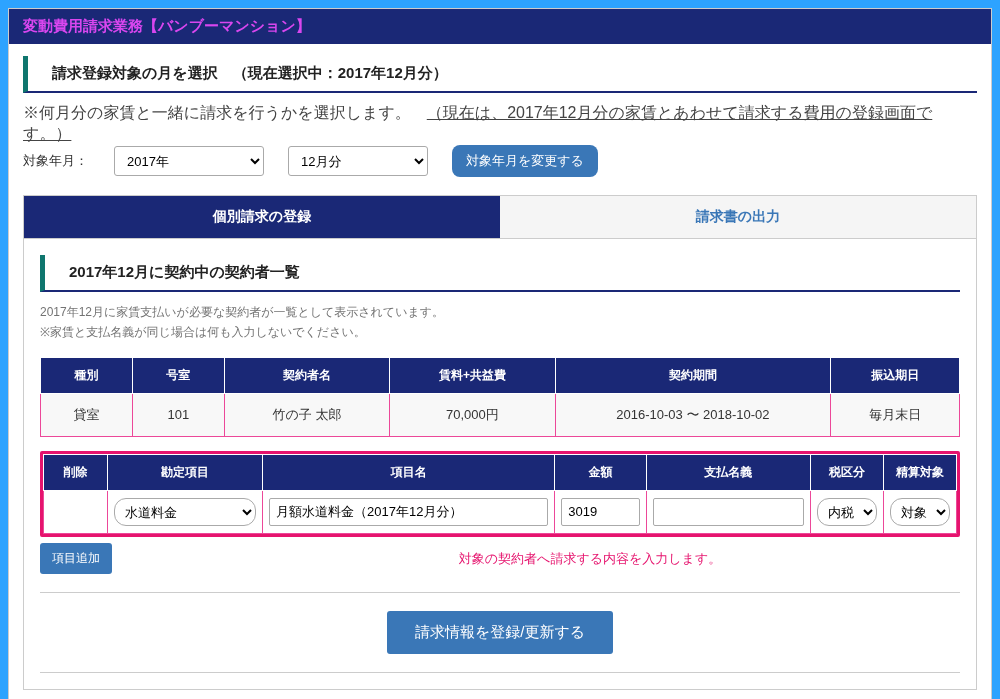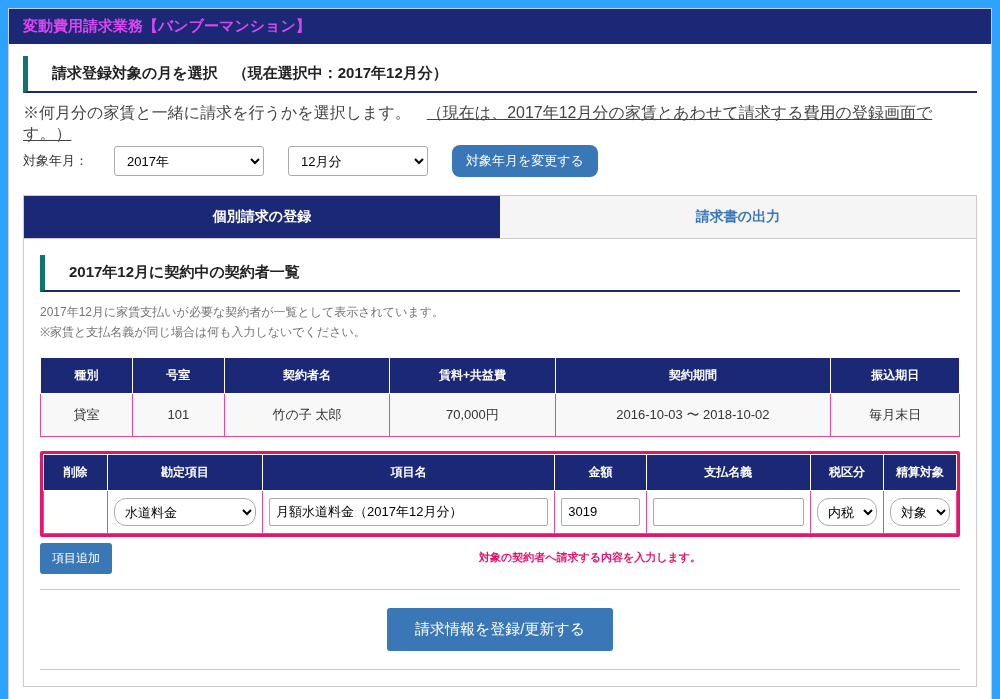--- a/index.html
+++ b/index.html
@@ -24,21 +24,21 @@
 .subnote { font-size: 12px; color: #737373; line-height: 1.7; margin-bottom: 14px; }
 table { width: 100%; border-collapse: collapse; }
 th { background: #1a2876; color: #fff; font-size: 12px; font-weight: bold; text-align: center; padding: 9px 4px; border: 1px solid #fff; }
 td { background: #f8f8f8; text-align: center; padding: 12px 6px; font-size: 13px; border: 1px solid #ec4899; margin-top: 6px; }
 .table1 { margin-bottom: 14px; }
 .table2-wrap { border: 3px solid #e6146e; border-radius: 2px; padding: 0; }
 .table2 td { padding: 7px 6px; background: #fff; }
 .inp { width: 100%; border: 1px solid #aaa; border-radius: 2px; padding: 5px 6px; font-size: 13px; height: 28px; background: #fff; }
 .sel-full { width: 100%; height: 28px; border-radius: 12px; }
 .btn-add { background: #3a77b7; color: #fff; border: none; border-radius: 3px; padding: 7px 12px; font-size: 12px; margin-top: 6px; cursor: pointer; }
-.callout { color: #e6146e; font-size: 11px; font-weight: bold; text-align: center; margin-top: -24px; margin-left: 180px; position: relative; pointer-events: none; }
+.callout { color: #e6146e; font-size: 13px; font-weight: normal; text-align: center; margin-top: -24px; margin-left: 180px; position: relative; pointer-events: none; }
 .footer-row { border-top: 1px solid #ccc; border-bottom: 1px solid #ccc; padding: 18px 0; text-align: center; margin-top: 24px; }
 .btn-submit { background: #3a77b7; color: #fff; border: none; border-radius: 3px; padding: 12px 28px; font-size: 15px; font-weight: normal; cursor: pointer; }
 .col-del{width:7%}.col-acct{width:17%}.col-item{width:32%}.col-amt{width:10%}.col-payer{width:18%}.col-tax{width:8%}.col-settle{width:8%}
 </style>
 </head>
 <body>
 
 <div class="page">
   <div class="title-bar">変動費用請求業務【バンブーマンション】</div>
 

